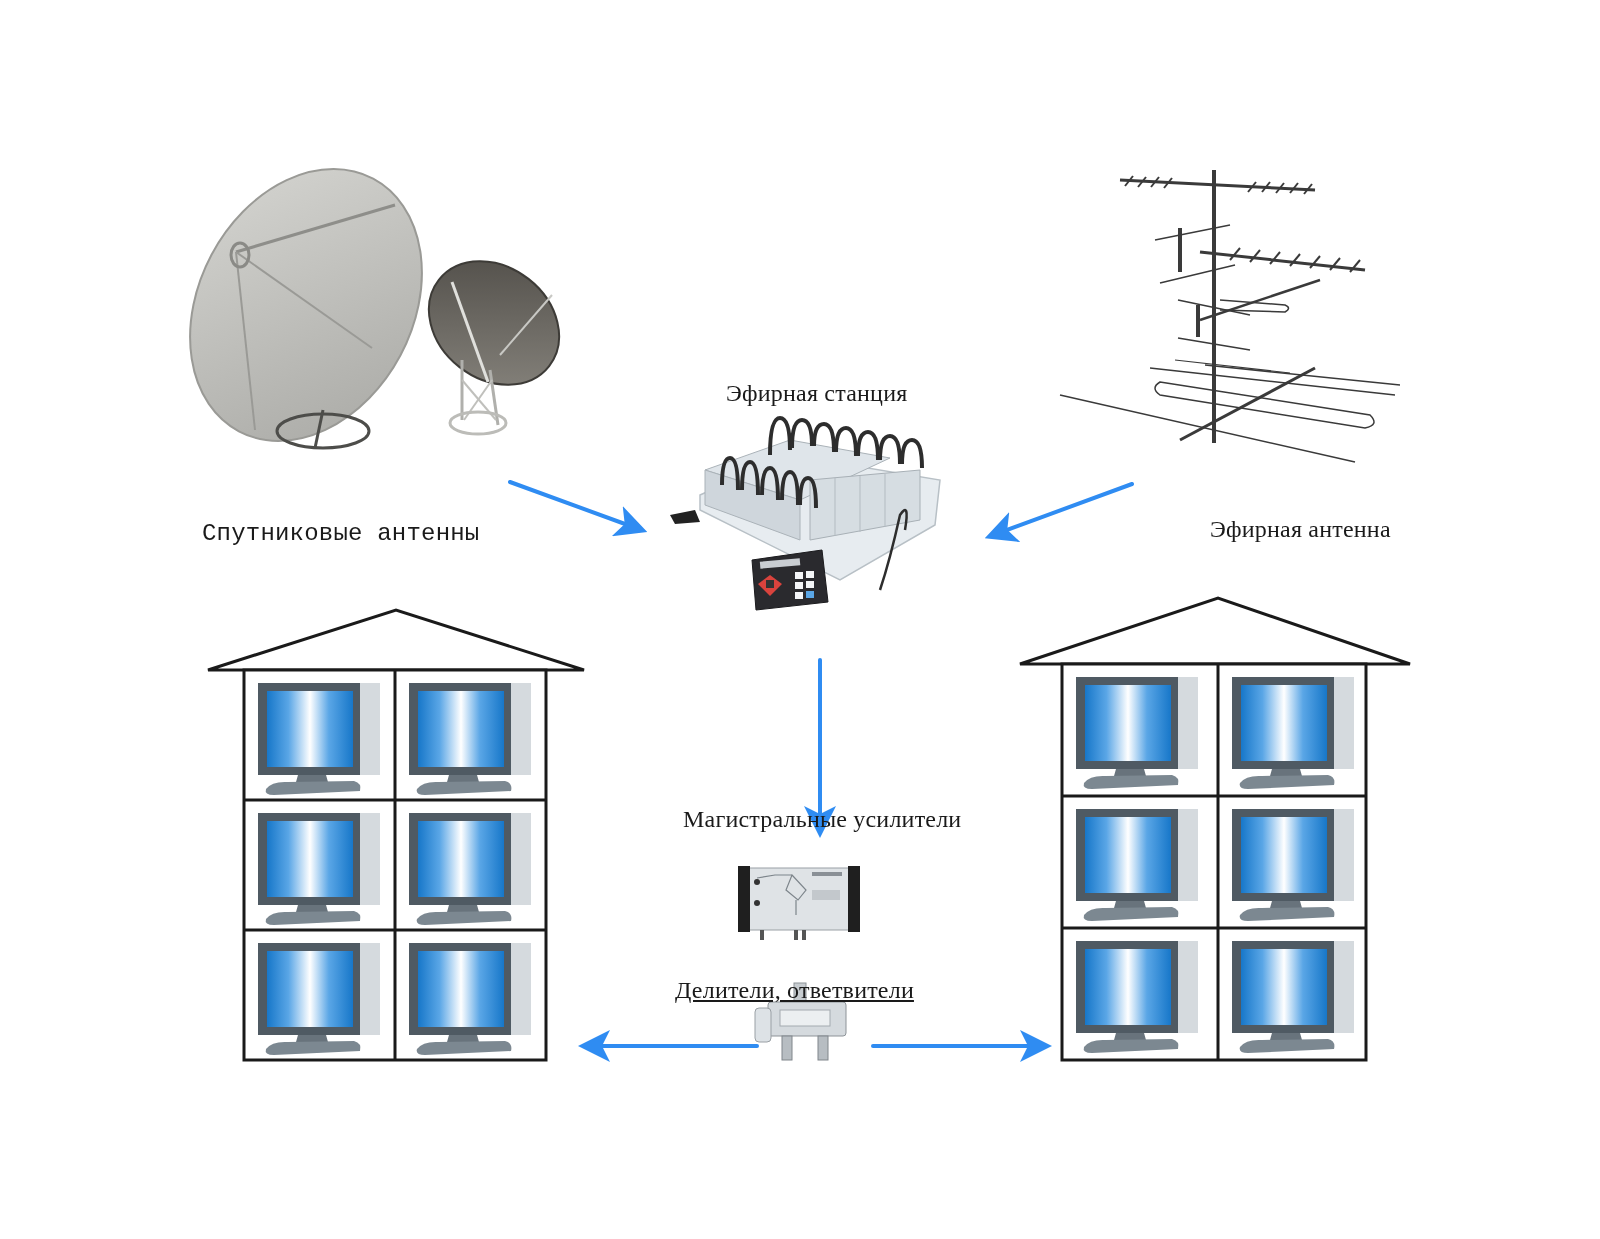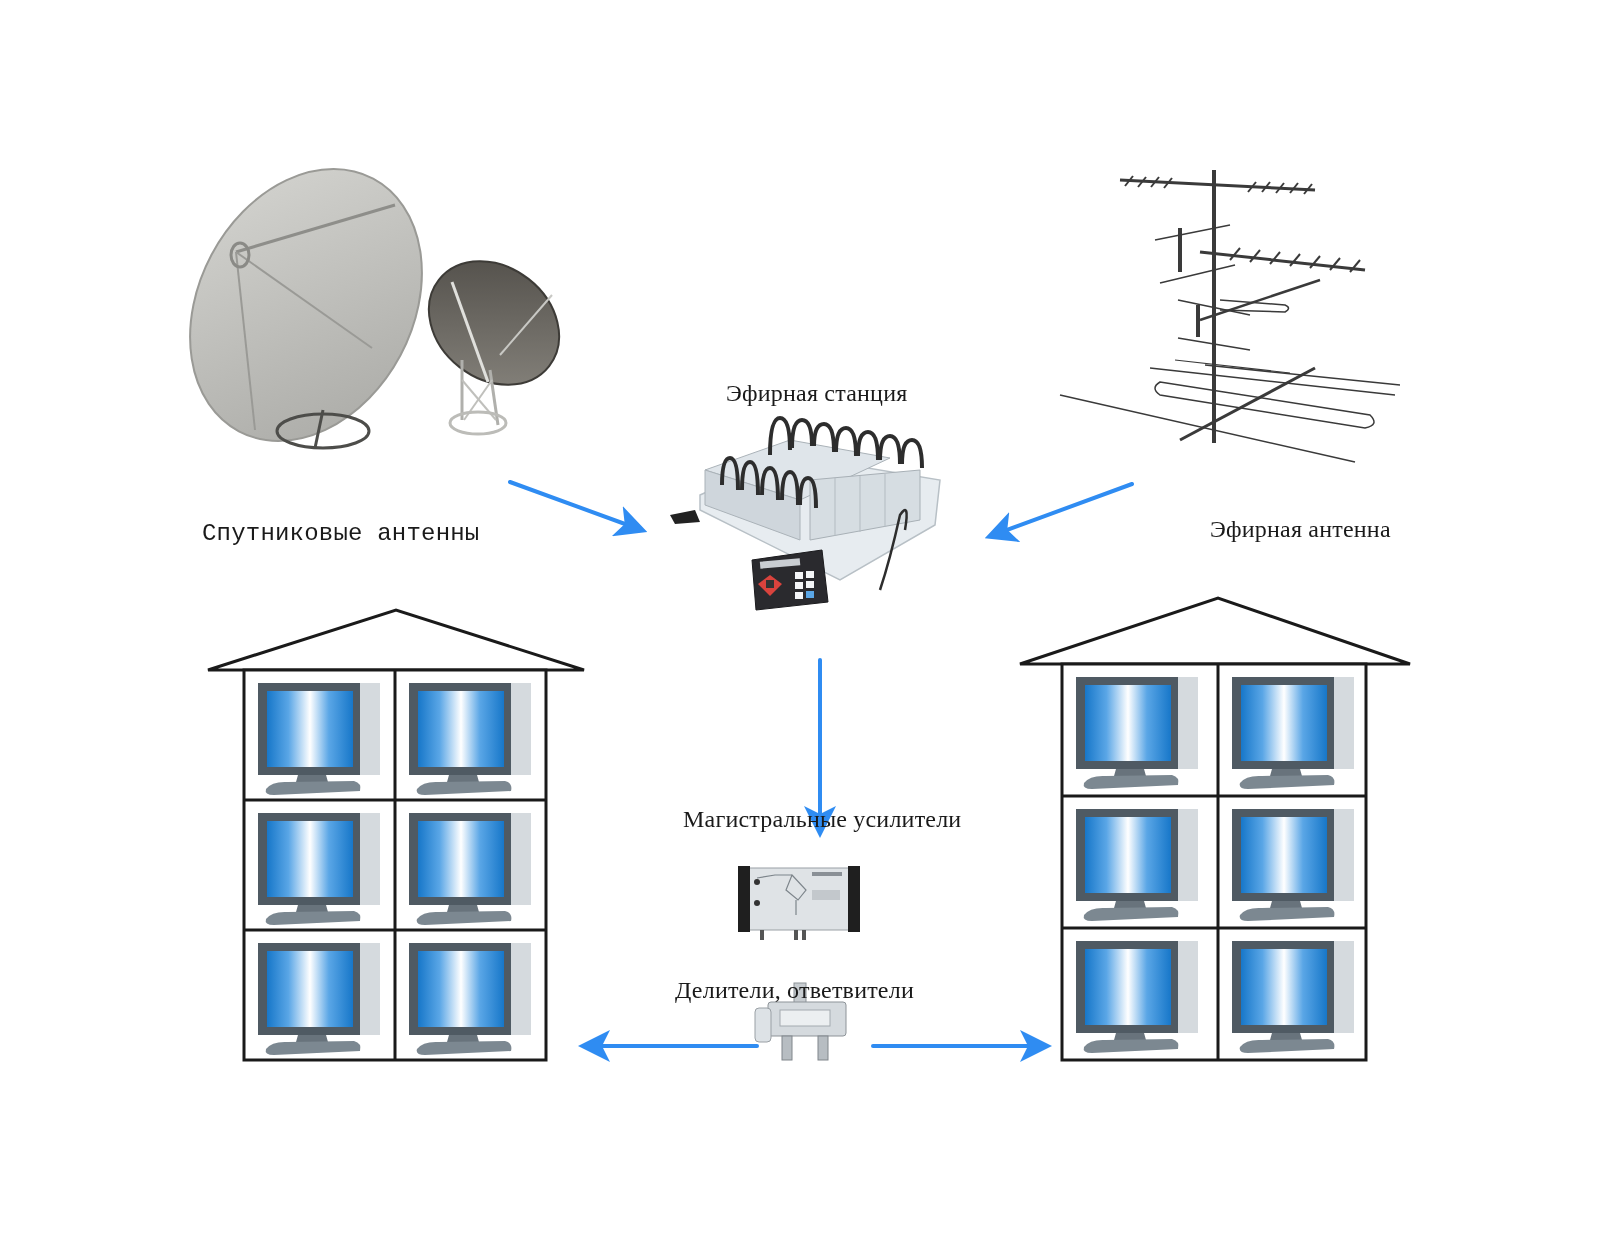--- a/index.html
+++ b/index.html
@@ -206,13 +206,13 @@
     <line x1="820" y1="660" x2="820" y2="826" marker-end="url(#arrowhead)"></line>
     <line x1="757" y1="1046" x2="590" y2="1046" marker-end="url(#arrowhead)"></line>
     <line x1="873" y1="1046" x2="1040" y2="1046" marker-end="url(#arrowhead)"></line>
   </g>
 </svg>
 
 <div class="label" style="left:202px; top:520px;font-family:Liberation Mono, monospace;">Спутниковые антенны</div>
 <div class="label" style="left:1210px; top:516px;">Эфирная антенна</div>
 <div class="label" style="left:726px; top:380px;">Эфирная станция</div>
 <div class="label" style="left:655px; top:806px;margin-left:28px;">Магистральные усилители</div>
-<div class="label" style="left:675px; top:977px;">Делители, ответвители</div>
+<div class="label" style="left:675px; top:977px;text-decoration:underline;">Делители, ответвители</div>
 
 </body></html>

